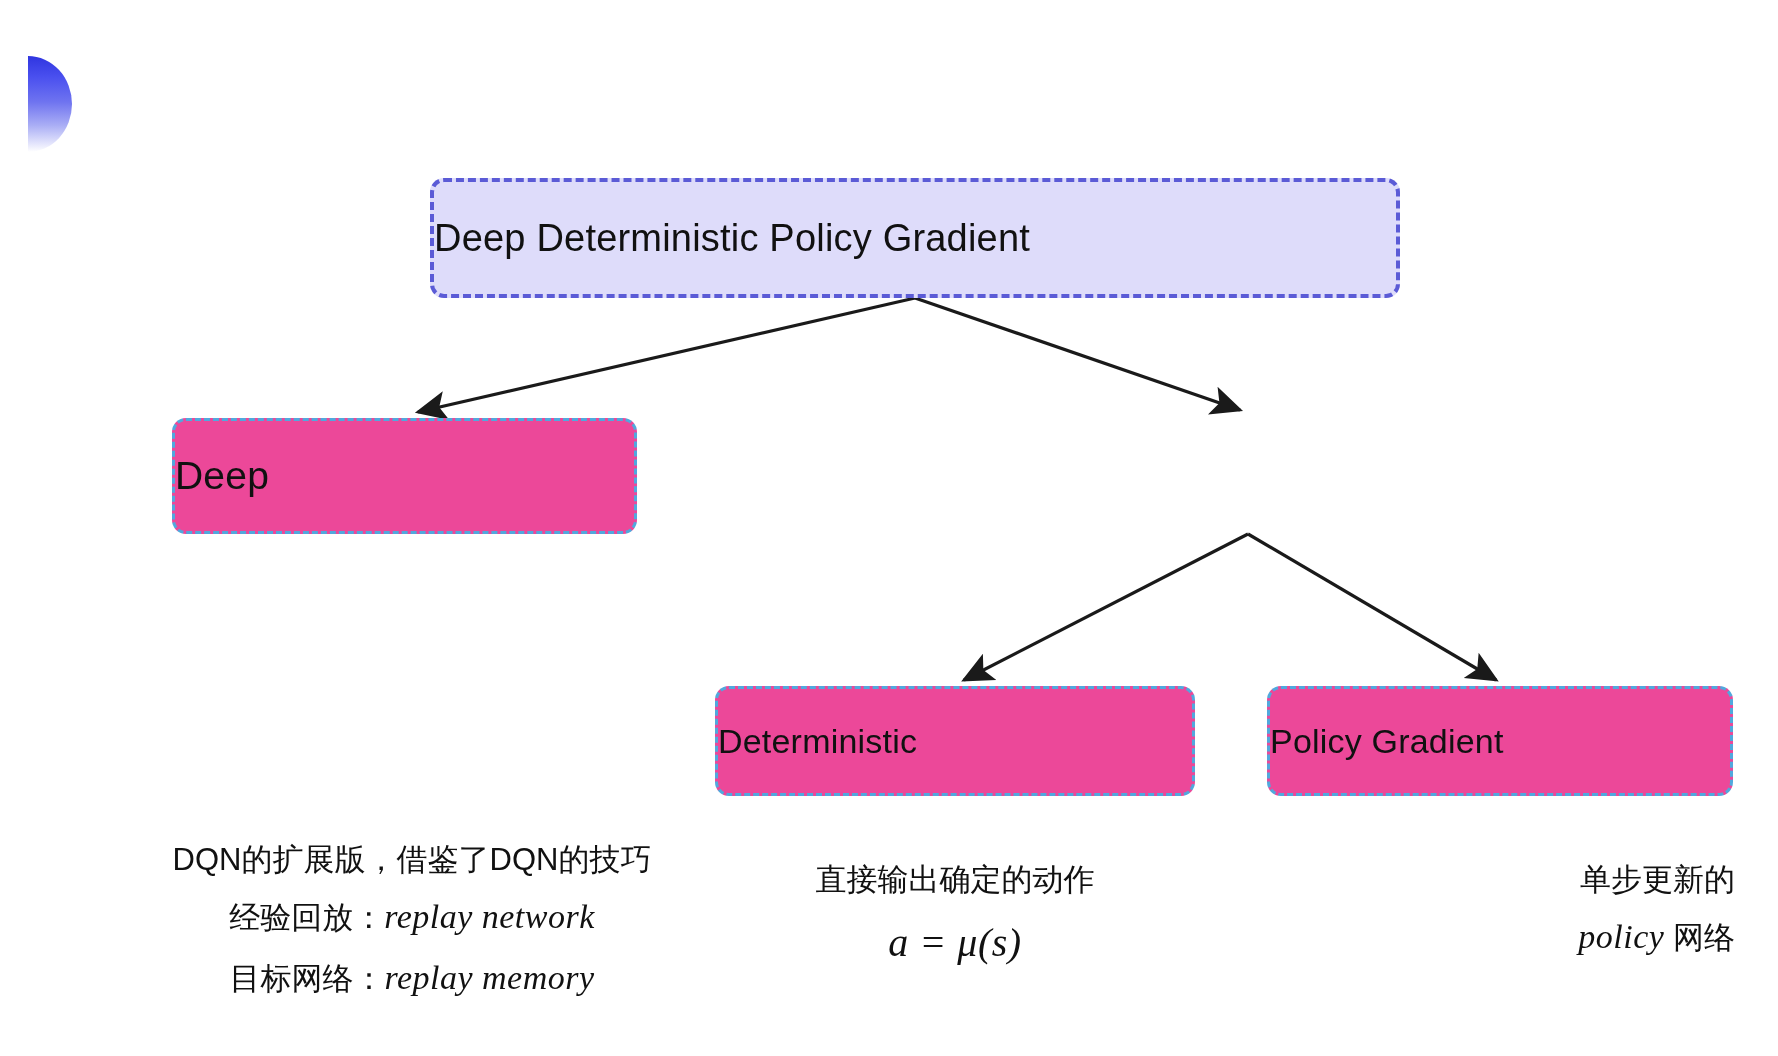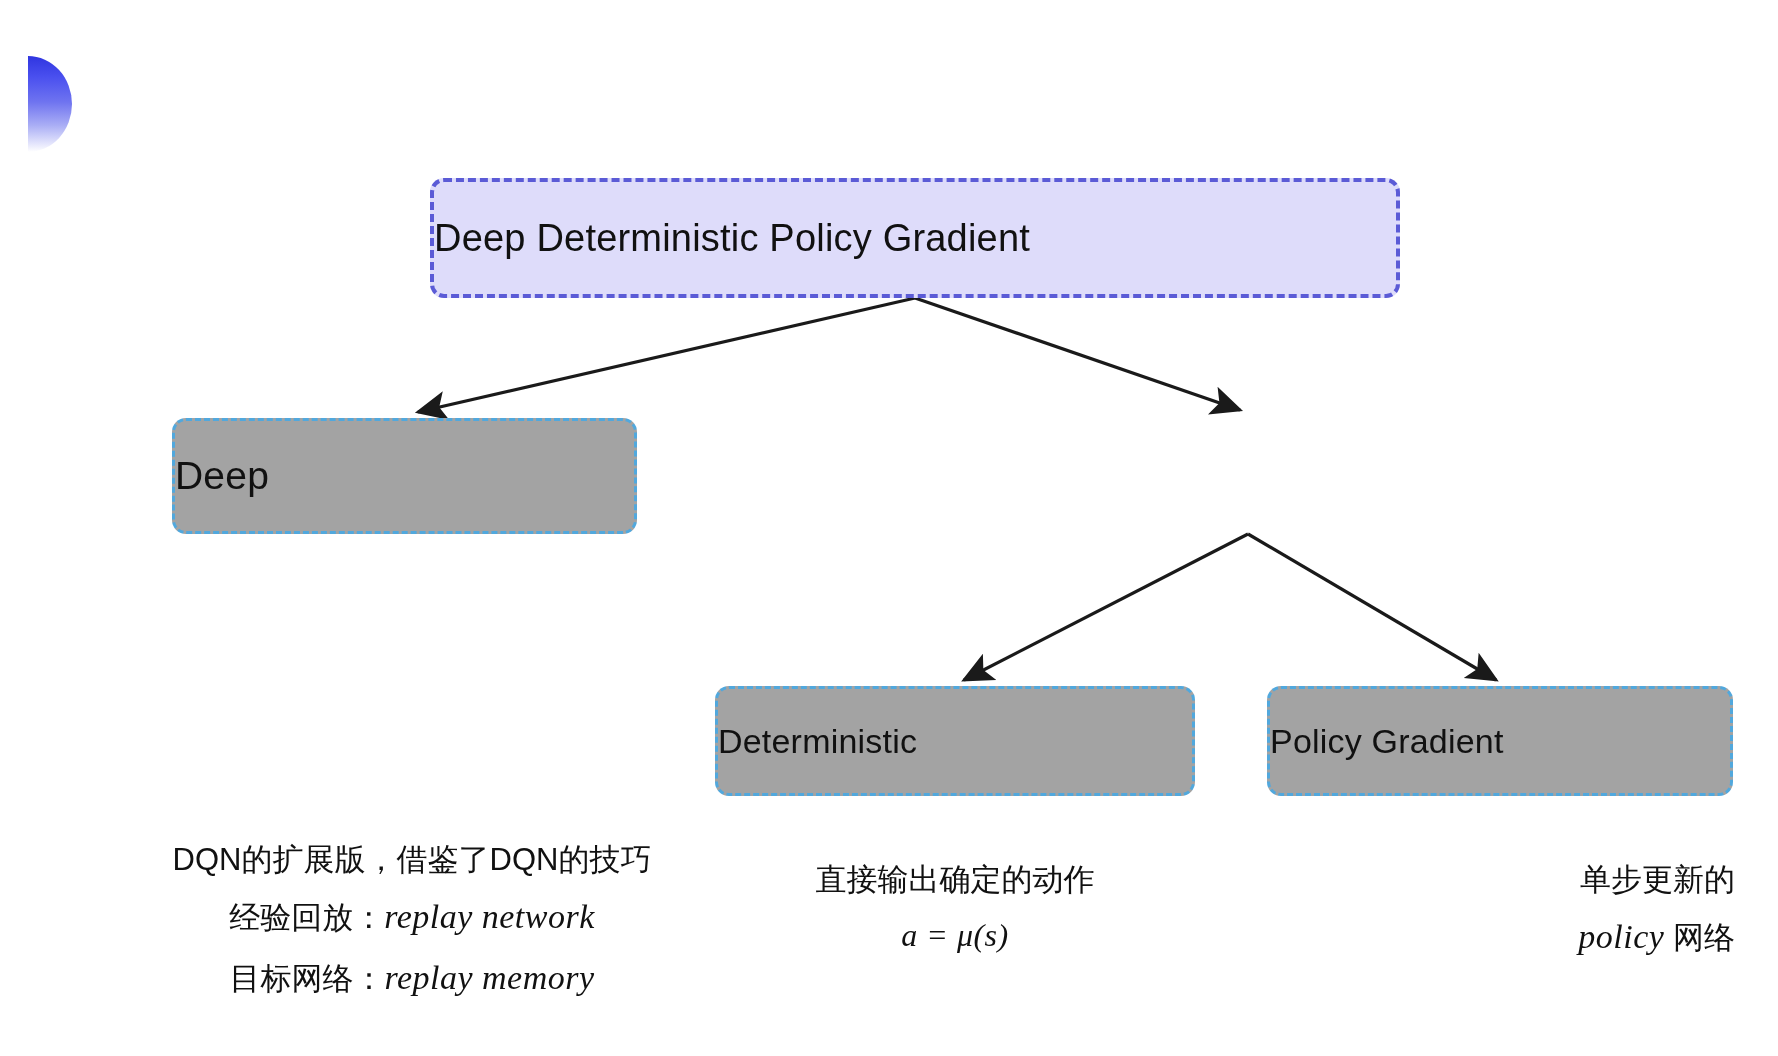--- a/index.html
+++ b/index.html
@@ -69,21 +69,21 @@
     color: #111111;
     font-weight: 400;
     letter-spacing: 0.2px;
     white-space: nowrap;
   }
   .node.purple {
     background: #dedcfa;
     border: 4px dashed #5b5bd6;
   }
   .node.blue {
-    background: #a3a3a3;
+    background: #ec4899;
     border: 3px dashed #51a8dd;
   }
 
   #node-root   { left: 430px;  top: 178px; width: 970px; height: 120px; }
   #node-deep   { left: 172px;  top: 418px; width: 465px; height: 116px; }
   #node-dpg    { left: 840px;  top: 416px; width: 812px; height: 118px; }
   #node-det    { left: 715px;  top: 686px; width: 480px; height: 110px; }
   #node-pg     { left: 1267px; top: 686px; width: 466px; height: 110px; }
 
   #node-root .node-label { font-size: 38px; }
@@ -113,21 +113,21 @@
   .note .ln { display: block; }
   .note .mathit {
     font-family: "Liberation Serif", "DejaVu Serif", serif;
     font-style: italic;
     font-size: 34px;
     letter-spacing: 0.5px;
   }
   #note-deep   { left: 152px;  top: 832px; text-align: center; width: 520px; }
   #note-det    { left: 700px;  top: 852px; text-align: center; width: 510px; }
   #note-pg     { left: 1265px; top: 852px; text-align: right; width: 470px; }
-  #note-det .formula { font-size: 32px; }
+  #note-det .formula { font-size: 40px; }
   #note-deep .ln { text-align: center; }
   #note-deep .ln.first { text-align: center; }
 </style>
 </head>
 <body>
 
 <div id="slide">
 
   <div id="title-row">
     <div id="title-bullet">

